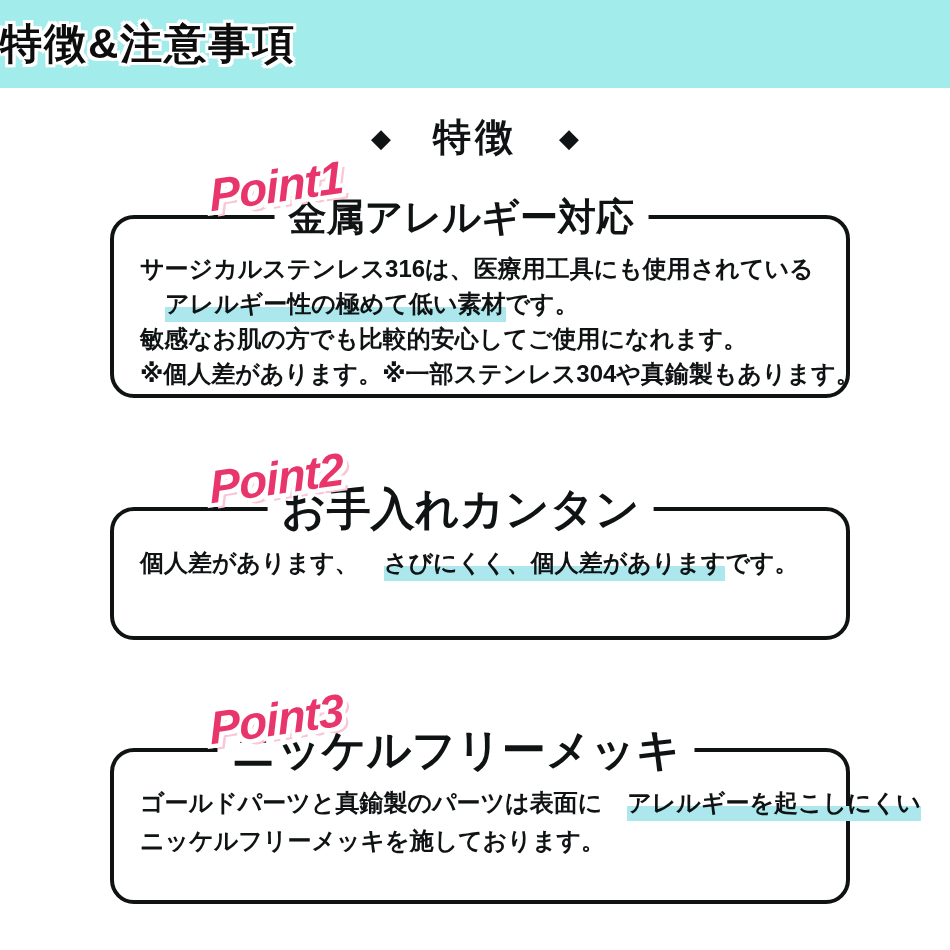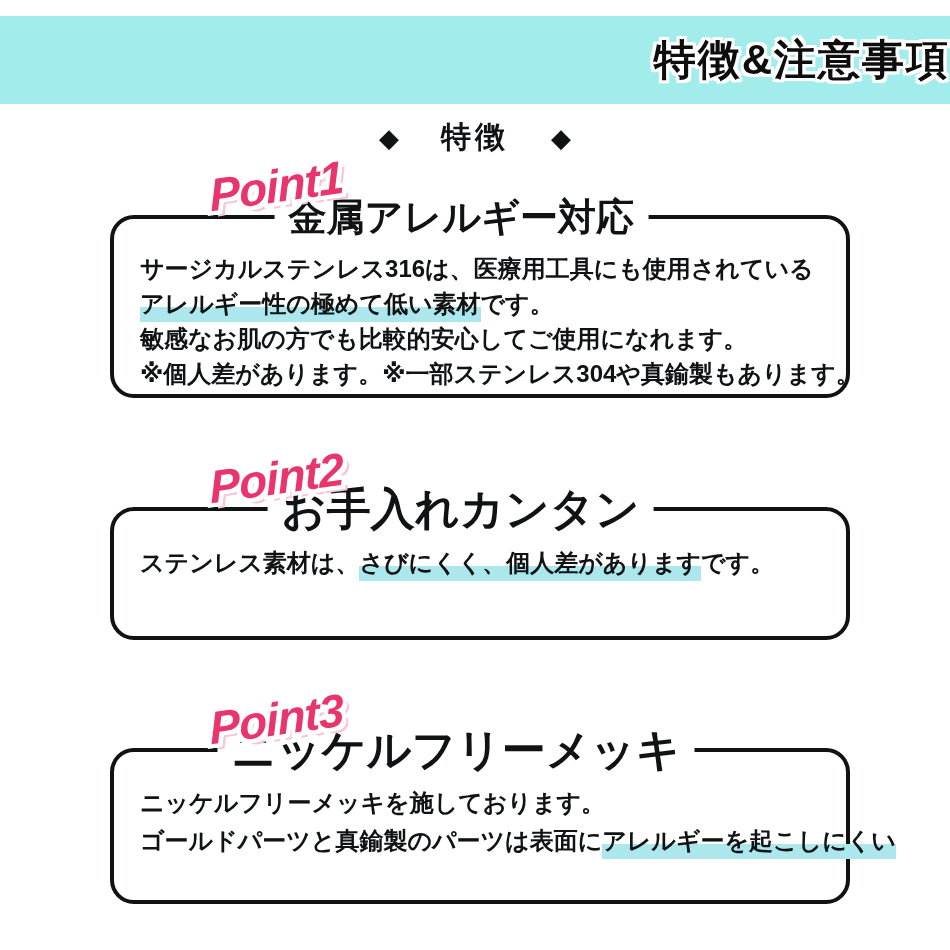--- a/index.html
+++ b/index.html
@@ -6,35 +6,35 @@
   body{
     width:950px;height:950px;position:relative;overflow:hidden;
     background:#ffffff;
     font-family:"Liberation Sans","DejaVu Sans",sans-serif;
     color:#111;
   }
   
   .header{
     position:absolute;left:0;top:0;width:950px;height:88px;
     background:#a2edec;
-    display:flex;align-items:center;justify-content:flex-end;margin-top:16px;
+    display:flex;align-items:center;justify-content:flex-start;
   }
   .header-title{
     font-size:42px;font-weight:800;letter-spacing:2px;color:#0d0d0d;
     text-shadow:
       -3px -3px 0 #fff, 3px -3px 0 #fff, -3px 3px 0 #fff, 3px 3px 0 #fff,
       0 -3px 0 #fff, 0 3px 0 #fff, -3px 0 0 #fff, 3px 0 0 #fff;
   }
   
   .section-heading{
     position:absolute;left:0;top:115px;width:950px;height:45px;
     display:flex;align-items:center;justify-content:center;gap:42px;
   }
   .diamond{font-size:26px;color:#101314;line-height:1;}
-  .section-label{font-size:30px;font-weight:800;color:#101314;letter-spacing:4px;}
+  .section-label{font-size:38px;font-weight:800;color:#101314;letter-spacing:4px;}
   
   .point-section{
     position:absolute;left:110px;width:740px;
     border:4px solid #101314;border-radius:24px;
     box-sizing:border-box;background:#fff;
   }
   .p1{top:215px;height:183px;}
   .p2{top:507px;height:133px;}
   .p3{top:748px;height:156px;}
   .point-badge{
@@ -60,20 +60,21 @@
   }
   .body-line{
     font-size:24px;font-weight:700;color:#101314;
     white-space:nowrap;line-height:35px;
   }
   .p2 .body-line{line-height:40px;}
   .p3 .body-line{line-height:38px;}
   .hl{
     background:linear-gradient(transparent 52%, #abe7ec 52%);
     padding-bottom:5px;
+    margin-left:25px;
   }
 </style>
 </head>
 <body>
 
 <div class="header">
   <div class="header-title">特徴&amp;注意事項</div>
 </div>
 
 <div class="section-heading">
@@ -90,24 +91,24 @@
         <div class="body-line"><span>サージカルステンレス316は、医療用工具にも使用されている</span></div>
         <div class="body-line"><span class="hl">アレルギー性の極めて低い素材</span><span>です。</span></div>
         <div class="body-line"><span>敏感なお肌の方でも比較的安心してご使用になれます。</span></div>
         <div class="body-line"><span>※個人差があります。※一部ステンレス304や真鍮製もあります。</span></div>
       </div>
     </div>
     <div class="point-section p2">
       <div class="point-badge">Point2</div>
       <div class="box-title">お手入れカンタン</div>
       <div class="box-body">
-        <div class="body-line"><span>ステンレス素材は、</span><span class="hl">さびにくく、個人差があります</span><span>です。</span></div>
+        <div class="body-line"><span>個人差があります、</span><span class="hl">さびにくく、個人差があります</span><span>です。</span></div>
       </div>
     </div>
     <div class="point-section p3">
       <div class="point-badge">Point3</div>
       <div class="box-title">ニッケルフリーメッキ</div>
       <div class="box-body">
+        <div class="body-line"><span>ゴールドパーツと真鍮製のパーツは表面に</span><span class="hl">アレルギーを起こしにくい</span></div>
         <div class="body-line"><span>ニッケルフリーメッキを施しております。</span></div>
-        <div class="body-line"><span>ゴールドパーツと真鍮製のパーツは表面に</span><span class="hl">アレルギーを起こしにくい</span></div>
       </div>
     </div>
   </div>
 
 </body></html>

